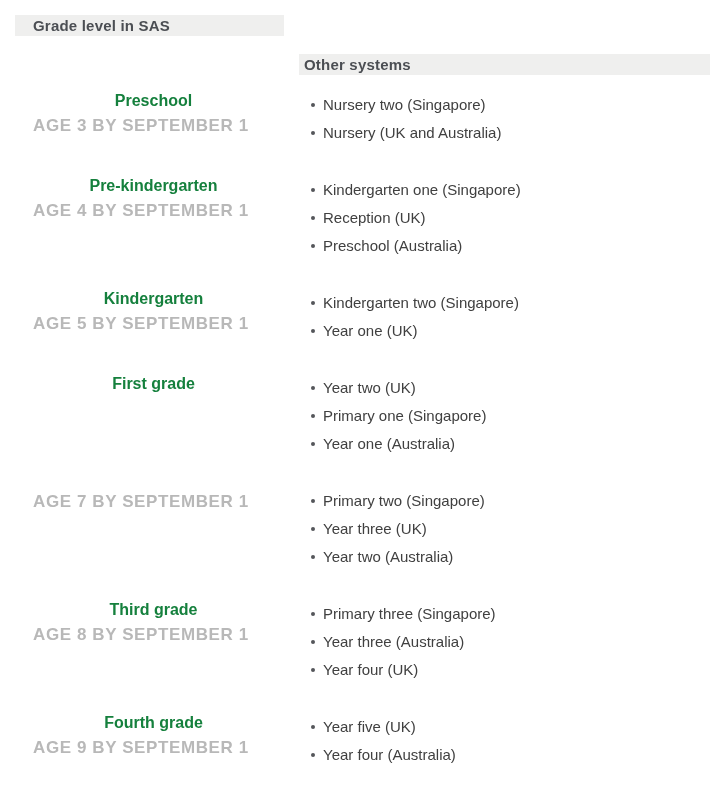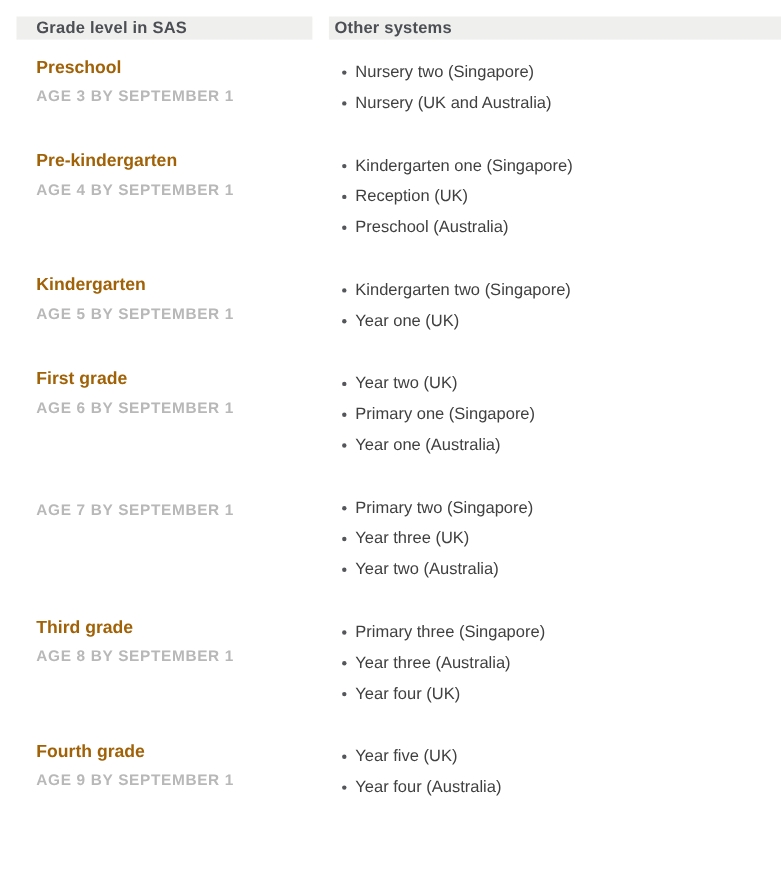--- a/index.html
+++ b/index.html
@@ -23,33 +23,34 @@
     background: #efefee;
     height: 21px;
     display: flex;
     align-items: center;
     font-size: 15px;
     font-weight: bold;
     color: #4b4e53;
     letter-spacing: 0.2px;
   }
   .head.left  { padding-left: 18px; }
-  .head.right { padding-left: 5px; }
+  .head.right { padding-left: 5px; margin-top: 39px; }
   .body-left {
     padding: 16px 10px 13px 18px;
   }
   .grade-title {
     font-size: 16px;
     font-weight: bold;
-    color: #a16207;
+    color: #15803d;
     line-height: 20px;
+    text-align: center;
   }
   .grade-age {
     margin-top: 8px;
-    font-size: 14px;
+    font-size: 17px;
     font-weight: bold;
     color: #b8b8b8;
     letter-spacing: 0.6px;
     text-transform: uppercase;
     line-height: 14px;
   }
   .body-right {
     padding: 16px 0 13px 5px;
   }
   ul.bullets {
@@ -112,21 +113,20 @@
   </div>
   <div class="cell body-right">
     <ul class="bullets">
       <li>Kindergarten two (Singapore)</li>
       <li>Year one (UK)</li>
     </ul>
   </div>
 
   <div class="cell body-left">
     <div class="grade-title">First grade</div>
-    <div class="grade-age">AGE 6 BY SEPTEMBER 1</div>
   </div>
   <div class="cell body-right">
     <ul class="bullets">
       <li>Year two (UK)</li>
       <li>Primary one (Singapore)</li>
       <li>Year one (Australia)</li>
     </ul>
   </div>
 
   <div class="cell body-left">

